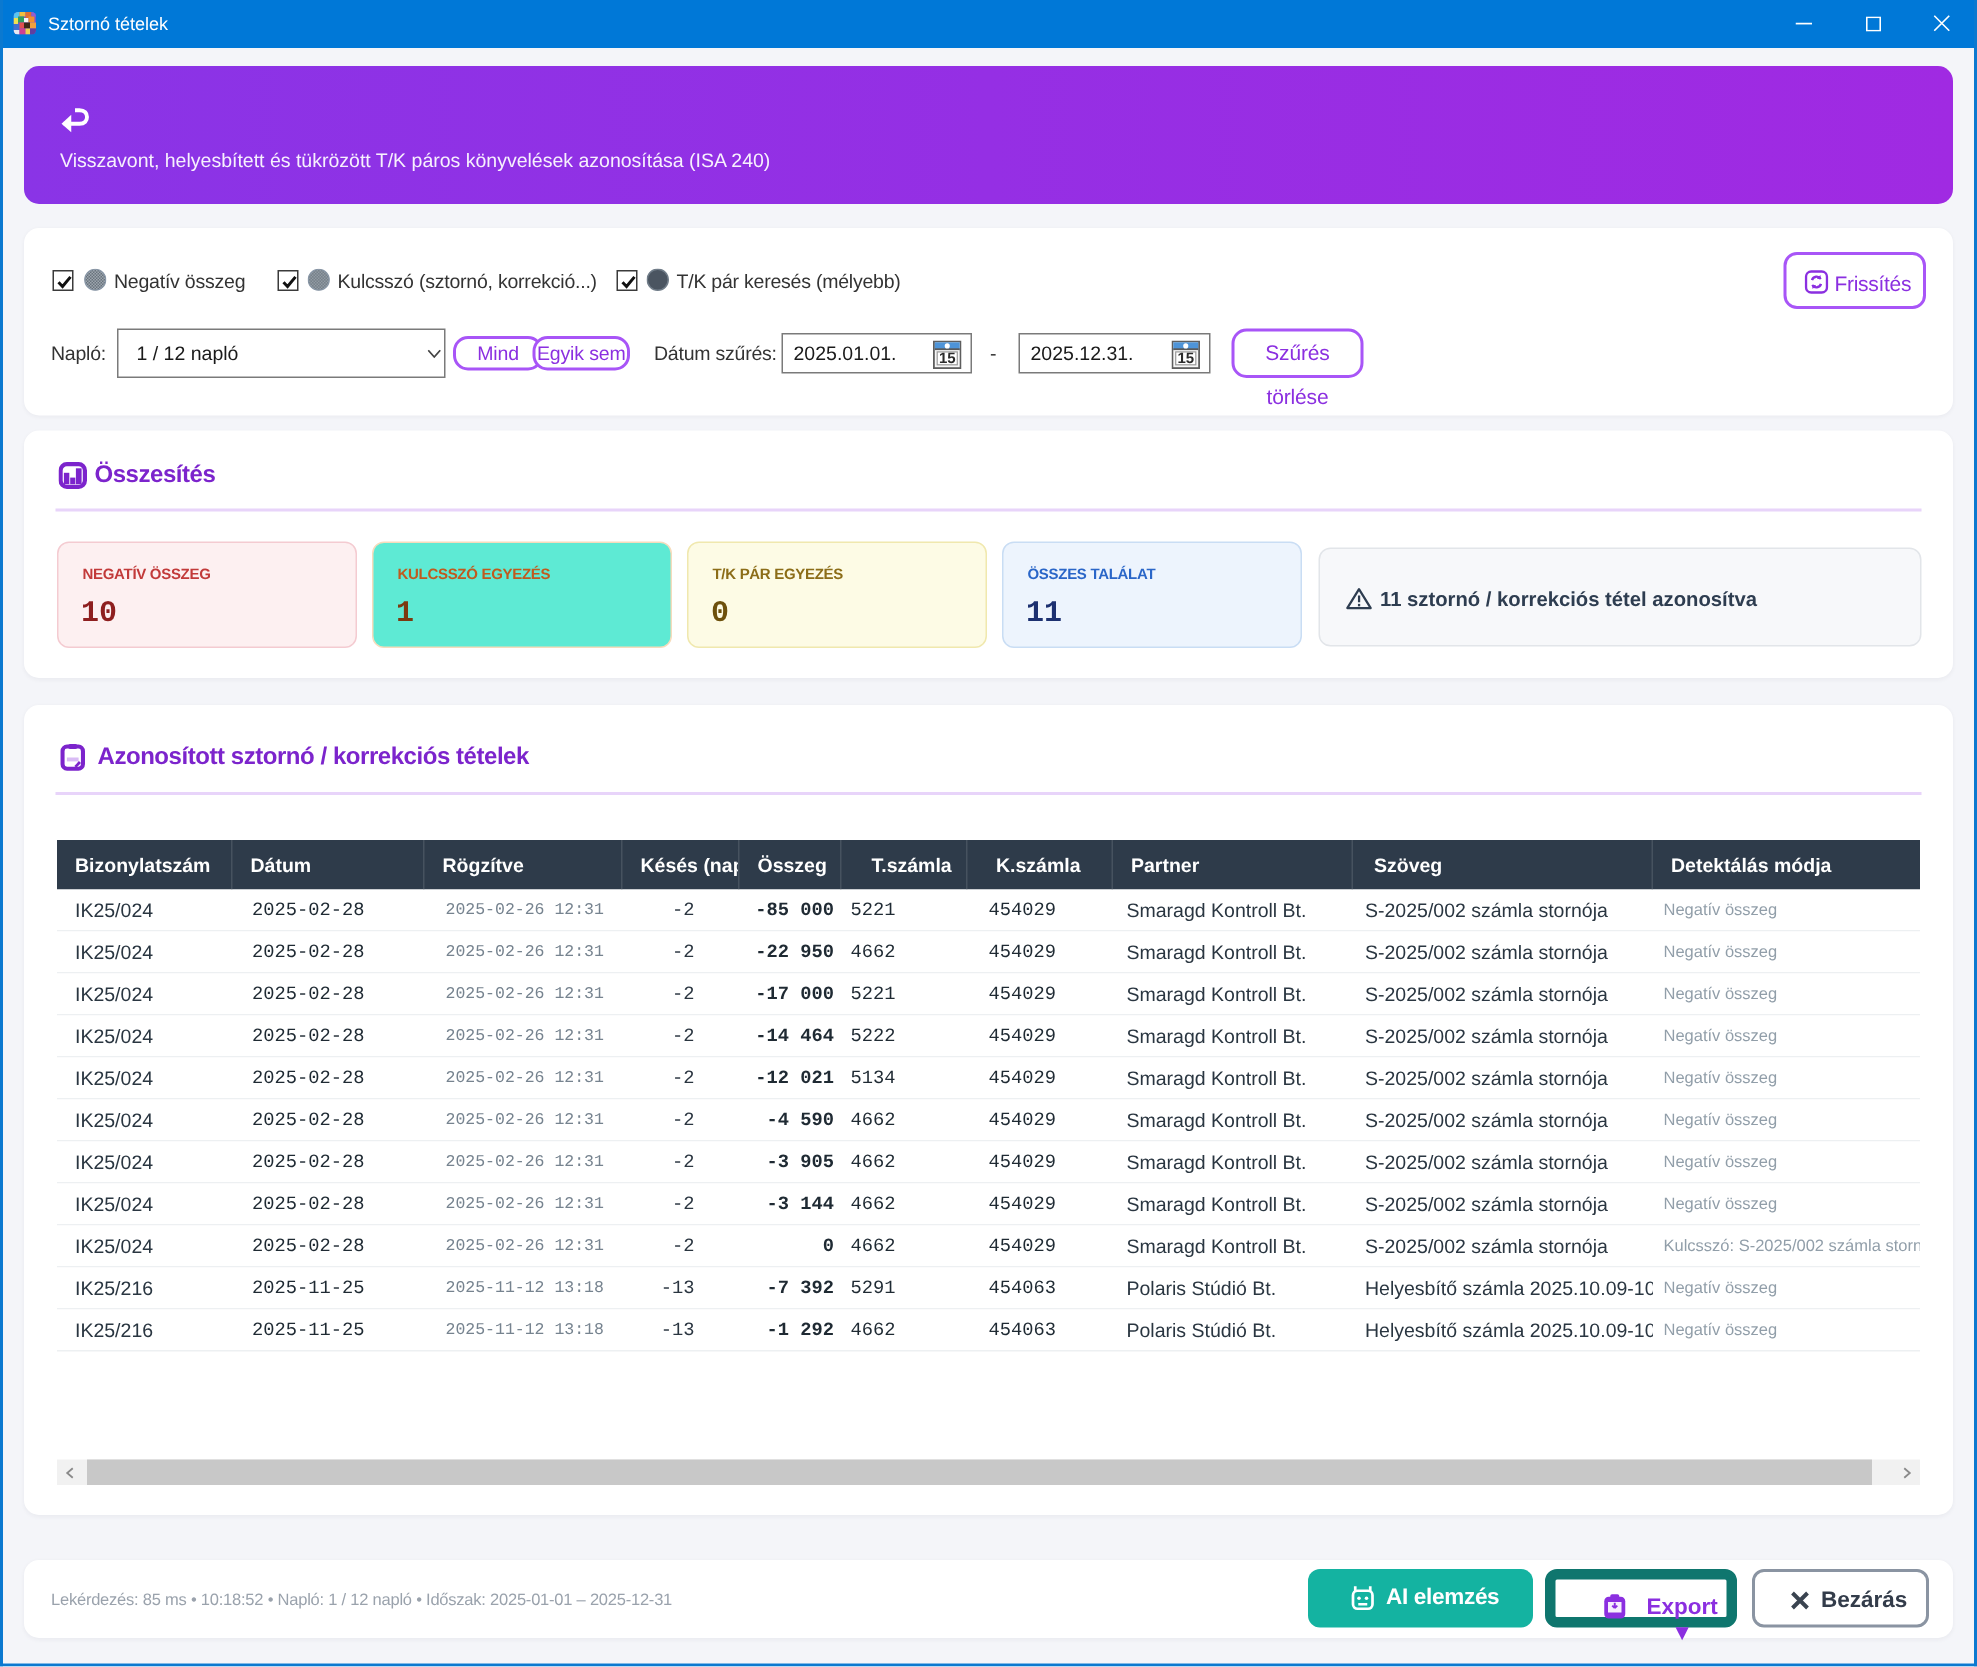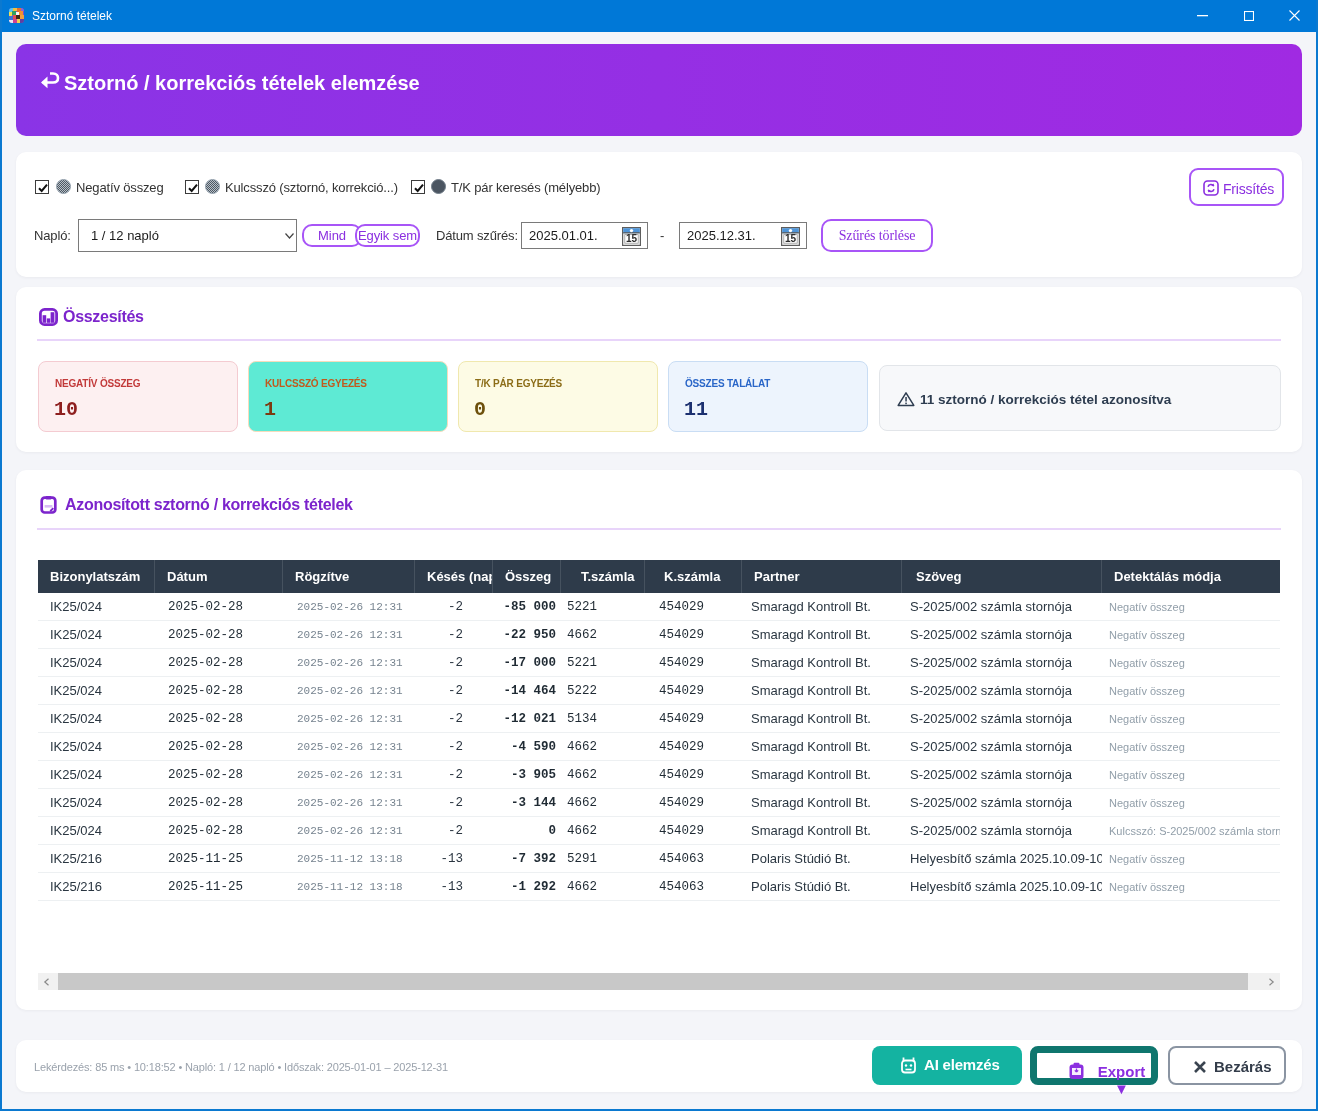--- a/index.html
+++ b/index.html
@@ -87,21 +87,21 @@
 <svg class="abs" style="left:1289px; top:10px;" width="11" height="11">
     <path d="M0.5 0.5 L10.5 10.5 M10.5 0.5 L0.5 10.5" stroke="#fff" stroke-width="1.1"></path>
   </svg>
 <div class="winborder"></div>
 
 <div class="phead">
   <svg class="abs" style="left:23px; top:27px;" width="22" height="18" viewBox="0 0 22 18">
     <path d="M3.5 11.5 H14 C17.5 11.5 19 9.5 19 7 C19 4.5 17.5 2.5 14 2.5 H11" fill="none" stroke="#fff" stroke-width="2.6"></path>
     <path d="M8.5 5.5 L2 11.5 L8.5 17.2 Z" fill="#fff"></path>
   </svg>
-  <h1 style="left:48px; top:28px;">Sztornó / korrekciós tételek elemzése</h1>
+  <div class="sub">Visszavont, helyesbített és tükrözött T/K páros könyvelések azonosítása (ISA 240)</div>
 </div>
 
 <div class="card" style="left:16px; top:152px; width:1286px; height:125px;"></div>
 
 <div class="cbx" style="left:35px; top:180px;">
     <svg class="okv" width="12" height="12" viewBox="0 0 12 12">
       <path d="M2 6.2 L4.7 9 L10 2.6" fill="none" stroke="#111" stroke-width="2"></path>
     </svg>
   </div>
 <svg class="abs" style="left:56px; top:179px;" width="15" height="15">
@@ -173,21 +173,21 @@
   <div class="abs" style="left:7px; top:5px; font-size:13px;">2025.12.31.</div>
   <svg class="abs" style="left:101px; top:4px;" width="19" height="19" viewBox="0 0 19 19">
     <rect x="0.6" y="0.6" width="17.8" height="17.8" fill="#f6f6f6" stroke="#5e5e5e" stroke-width="1.2"></rect>
     <rect x="1.2" y="1.2" width="16.6" height="5" fill="#4e94d8"></rect>
     <rect x="1.2" y="5.2" width="16.6" height="1.2" fill="#5a5a5a"></rect>
     <circle cx="9.5" cy="3.6" r="1.7" fill="#fff"></circle>
     <rect x="2.8" y="7.6" width="13.4" height="8.6" fill="#fff" stroke="#9a9a9a" stroke-width="0.8"></rect>
     <text x="9.5" y="15" font-size="10" font-weight="bold" fill="#2b2b2b" text-anchor="middle" font-family="Liberation Sans">15</text>
   </svg>
 </div>
-<div class="pbtn" style="left:821px; top:219px; width:112px; height:33px; line-height:29px; font-size:14px;font-family:Liberation Serif, serif;">Szűrés törlése</div>
+<div class="pbtn" style="left:821px; top:219px; width:88px; height:33px; line-height:29px; font-size:14px;">Szűrés törlése</div>
 
 <div class="card" style="left:16px; top:287px; width:1286px; height:165px;"></div>
 <svg class="abs" style="left:39px; top:308px;" width="19" height="18" viewBox="0 0 19 18">
   <rect x="1.4" y="1.4" width="16.2" height="15.2" rx="4.2" fill="none" stroke="#7c24cc" stroke-width="2.8"></rect>
   <rect x="3.6" y="7.2" width="3.6" height="7.6" fill="#7c24cc"></rect>
   <rect x="7.8" y="10.4" width="3.4" height="4.4" fill="#7c24cc"></rect>
   <rect x="11.6" y="4.2" width="3.8" height="10.6" fill="#7c24cc"></rect>
 </svg>
 <div class="abs sectitle" style="left:63px; top:308px;">Összesítés</div>
 <div class="sdivider" style="left:37px; top:339px; width:1244px;"></div>

